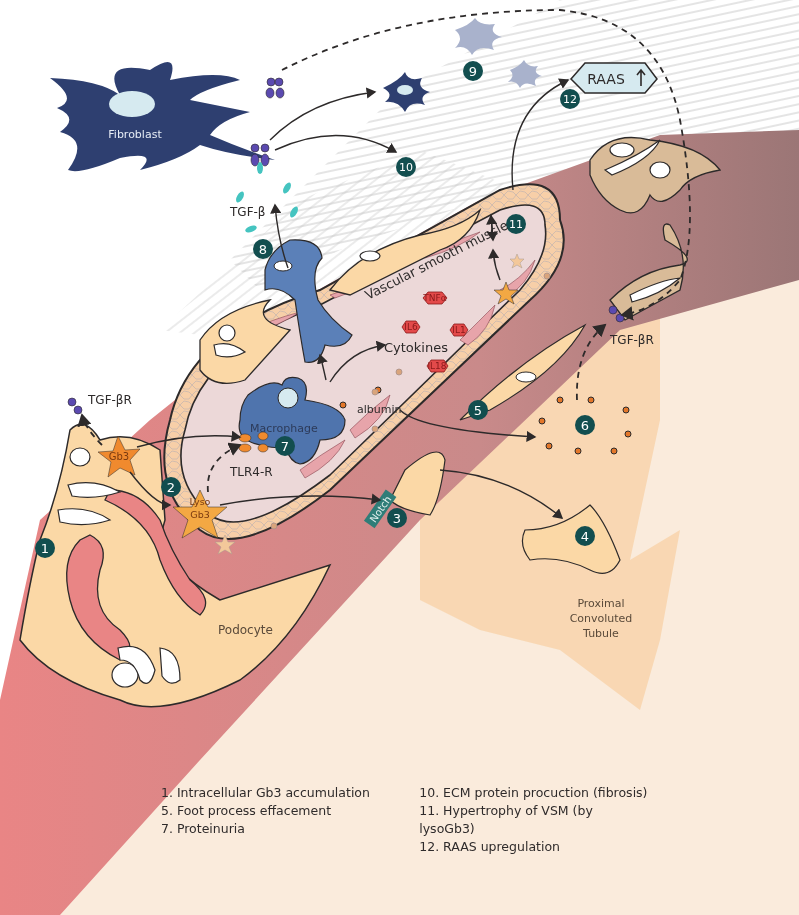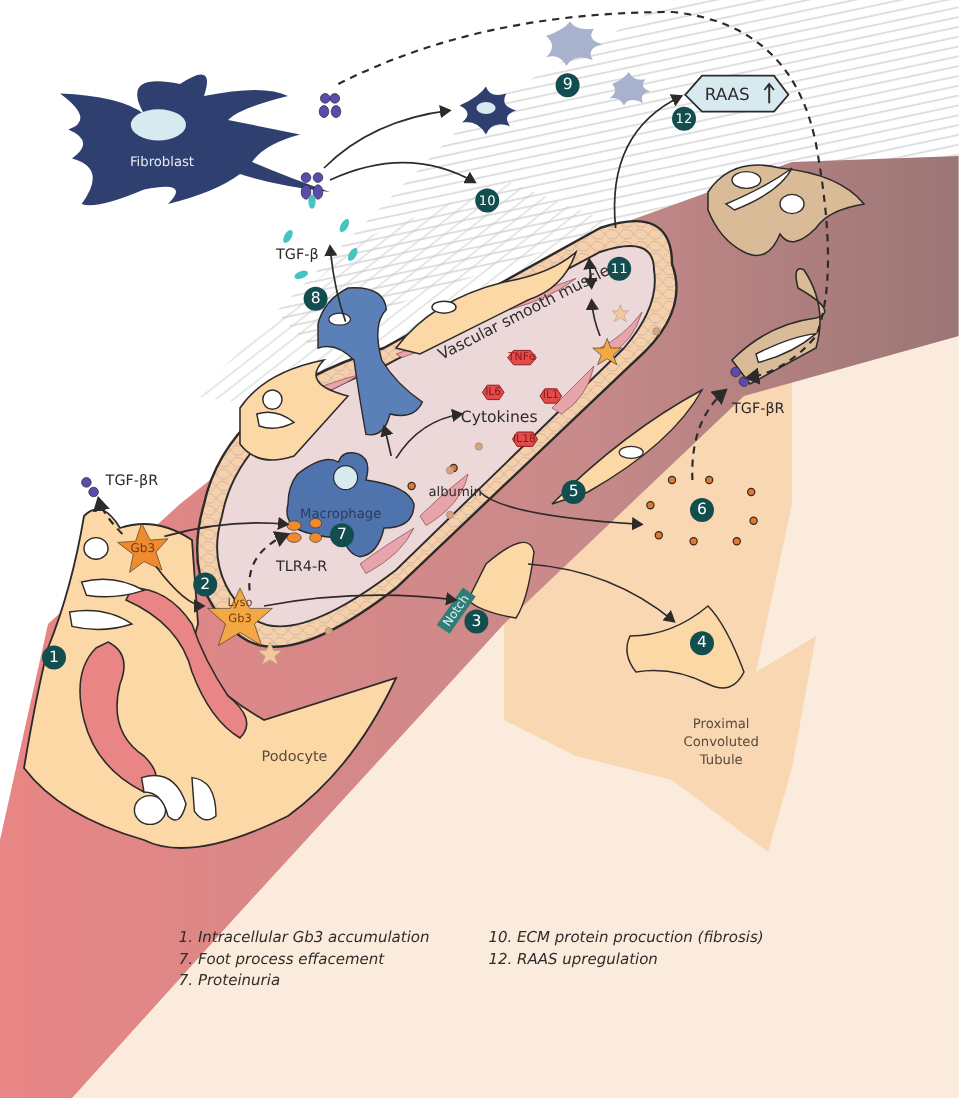--- a/index.html
+++ b/index.html
@@ -2,21 +2,21 @@
 <html><head>
 <meta charset="utf-8">
 <style>
   html, body { margin: 0; padding: 0; }
   body { width: 799px; height: 915px; position: relative; overflow: hidden; background: #ffffff; font-family: "Liberation Sans", sans-serif; }
   #canvas { position: absolute; left: 0; top: 0; width: 799px; height: 915px; }
   .lbl { font-family: "DejaVu Sans", sans-serif; fill: #2d2a2a; }
   .badge-text { font-family: "DejaVu Sans", sans-serif; fill: #ffffff; font-size: 13px; text-anchor: middle; dominant-baseline: central; }
   .cyto-text { font-family: "DejaVu Sans", sans-serif; fill: #8a1a1a; font-size: 9px; text-anchor: middle; dominant-baseline: central; }
   #legend { position: absolute; left: 145px; top: 768px; width: 520px; display: flex; gap: 0; font-family: "DejaVu Sans", sans-serif; font-size: 12.5px; color: #2f2b2b; line-height: 18px; }
-  #legend .col { list-style: none; margin: 4px; padding: 0; font-style: italic; }
+  #legend .col { list-style: none; margin: 16px; padding: 0; }
   #legend .col1 { width: 258px; }
   #legend .col2 { width: 262px; }
 </style>
 </head>
 <body>
 
 <svg id="canvas" viewBox="0 0 799 915" xmlns="http://www.w3.org/2000/svg">
   <defs>
     <linearGradient id="vesselGrad" x1="0" y1="0" x2="1" y2="0">
       <stop offset="0" stop-color="#e98585"></stop>
@@ -286,20 +286,21 @@
   <text class="lbl" x="200" y="518" font-size="9.5" text-anchor="middle" style="fill:#7a3a10">Gb3</text>
   <text class="lbl" x="218" y="634" font-size="12" style="fill:#5a4a3a">Podocyte</text>
   <text class="lbl" x="601" y="607" font-size="11" text-anchor="middle" style="fill:#5a4a3a">Proximal</text>
   <text class="lbl" x="601" y="622" font-size="11" text-anchor="middle" style="fill:#5a4a3a">Convoluted</text>
   <text class="lbl" x="601" y="637" font-size="11" text-anchor="middle" style="fill:#5a4a3a">Tubule</text>
 </svg>
 
 <div id="legend">
   <ul class="col col1">
     <li>1. Intracellular Gb3 accumulation</li>
-    <li>7. Foot process effacement</li>
+    <li>5. Foot process effacement</li>
     <li>7. Proteinuria</li>
   </ul>
   <ul class="col col2">
     <li>10. ECM protein procuction (fibrosis)</li>
+    <li>11. Hypertrophy of VSM (by lysoGb3)</li>
     <li>12. RAAS upregulation</li>
   </ul>
 </div>
 
 </body></html>

